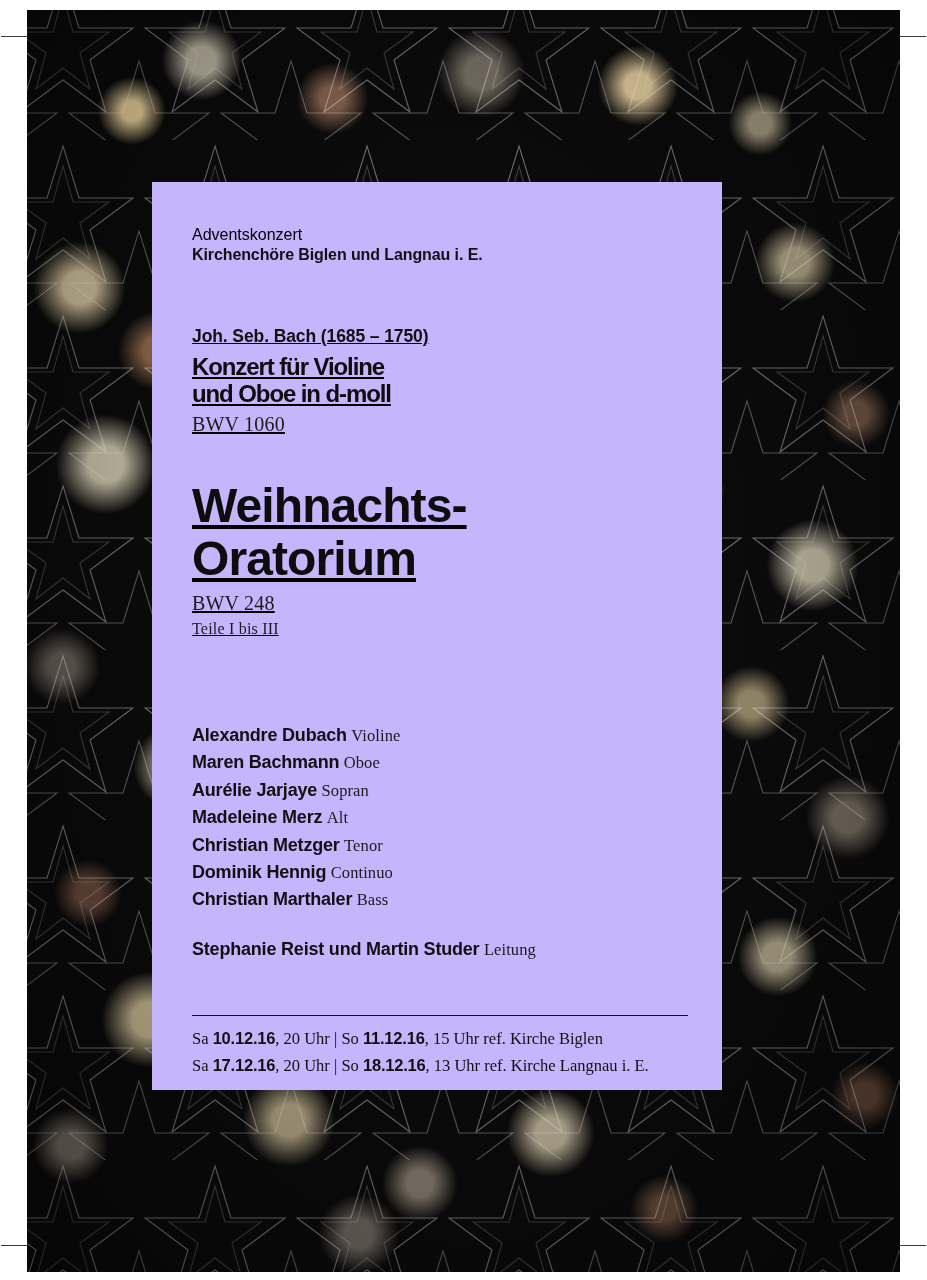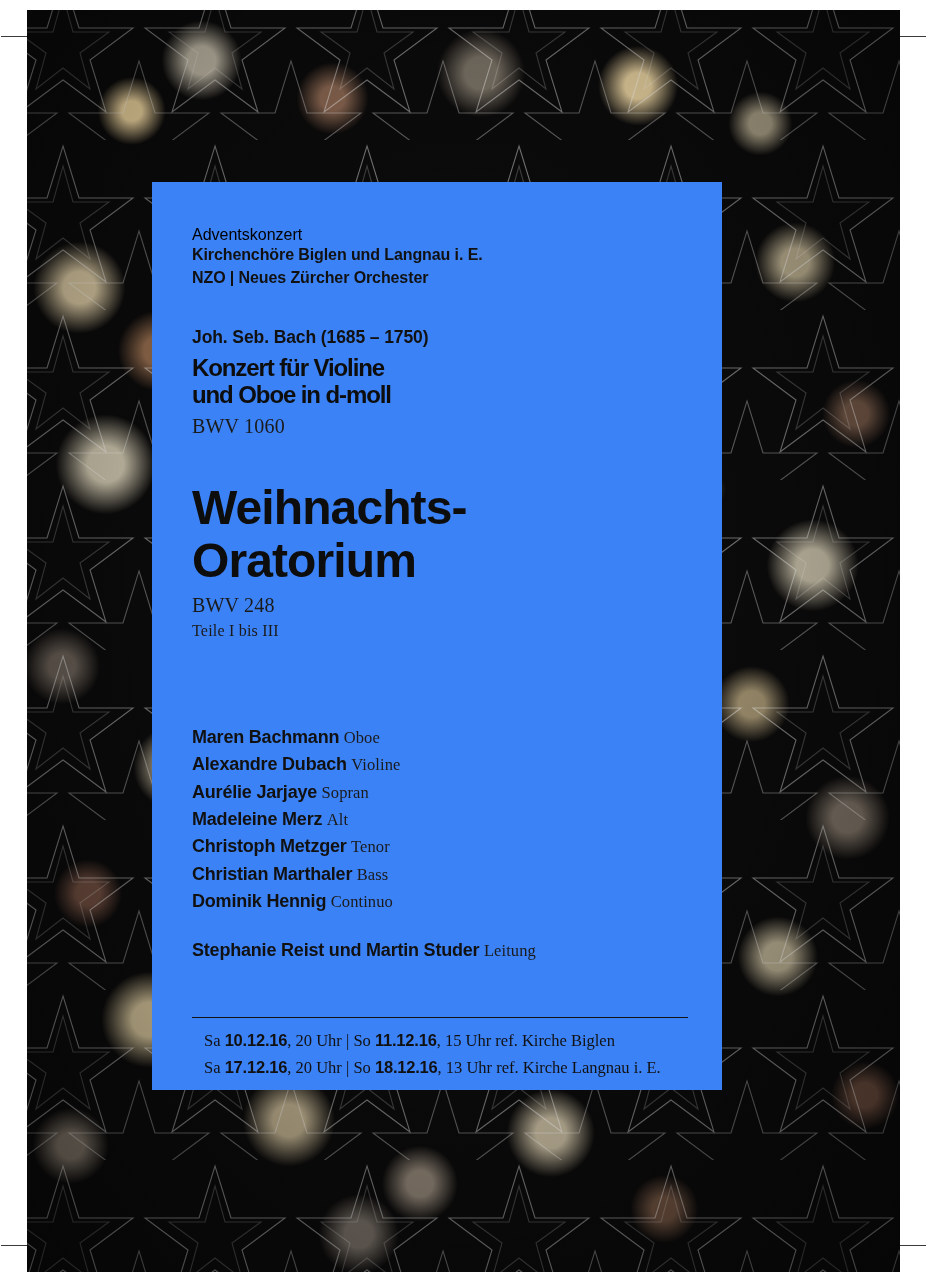--- a/index.html
+++ b/index.html
@@ -92,40 +92,41 @@
     pointer-events: none;
   }
 
   
   .card {
     position: absolute;
     left: 152px;
     top: 182px;
     width: 570px;
     height: 908px;
-    background: #3b82f6;
+    background: #c4b5fd;
     padding: 0;
     box-sizing: border-box;
   }
   .card-inner {
     position: absolute;
     left: 40px;
     right: 34px;
     top: 44px;
   }
   .org {
     font-size: 16px;
     font-weight: 700;
     color: #111;
     line-height: 1.42;
     letter-spacing: -0.1px;
   }
 
   .block-composer {
-    margin-top: 38px;
+    margin-top: 59px;
+    text-decoration: underline;
   }
   .composer {
     font-size: 17.5px;
     font-weight: 700;
     color: #111;
     letter-spacing: -0.1px;
   }
   .work-title {
     font-size: 24px;
     font-weight: 700;
@@ -185,21 +186,20 @@
     border-top: 1.3px solid #111;
     margin-top: 52px;
     margin-bottom: 9px;
   }
   .dates {
     font-family: "Liberation Serif", serif;
     font-size: 16.5px;
     color: #111;
     line-height: 1.58;
     white-space: nowrap;
-    margin-left: 12px;
   }
   .dates b {
     font-family: "Liberation Sans", sans-serif;
     font-weight: 700;
     font-size: 16.5px;
     letter-spacing: -0.2px;
   }
 </style>
 </head>
 <body>
@@ -234,63 +234,62 @@
     </svg>
 
     <div class="bg-vignette"></div>
   </div>
 
   <div class="card">
     <div class="card-inner">
 
       <div>Adventskonzert</div>
       <div class="org">Kirchenchöre Biglen und Langnau i. E.</div>
-      <div class="org">NZO | Neues Zürcher Orchester</div>
 
       <div class="block-composer">
         <div class="composer">Joh. Seb. Bach (1685 – 1750)</div>
         <div class="work-title">
           <div>Konzert für Violine</div>
           <div>und Oboe in d-moll</div>
         </div>
         <div class="bwv">BWV 1060</div>
 
         <div class="work-title2">Weihnachts-Oratorium</div>
         <div class="bwv">BWV 248</div>
         <div class="teile">Teile I bis III</div>
       </div>
 
       <div class="performers">
         <div class="performer">
+          <span class="name">Alexandre Dubach</span>
+          <span class="role">Violine</span>
+        </div>
+        <div class="performer">
           <span class="name">Maren Bachmann</span>
           <span class="role">Oboe</span>
         </div>
         <div class="performer">
-          <span class="name">Alexandre Dubach</span>
-          <span class="role">Violine</span>
-        </div>
-        <div class="performer">
           <span class="name">Aurélie Jarjaye</span>
           <span class="role">Sopran</span>
         </div>
         <div class="performer">
           <span class="name">Madeleine Merz</span>
           <span class="role">Alt</span>
         </div>
         <div class="performer">
-          <span class="name">Christoph Metzger</span>
+          <span class="name">Christian Metzger</span>
           <span class="role">Tenor</span>
+        </div>
+        <div class="performer">
+          <span class="name">Dominik Hennig</span>
+          <span class="role">Continuo</span>
         </div>
         <div class="performer">
           <span class="name">Christian Marthaler</span>
           <span class="role">Bass</span>
-        </div>
-        <div class="performer">
-          <span class="name">Dominik Hennig</span>
-          <span class="role">Continuo</span>
         </div>
 
         <div class="performer conductors">
           <span class="name">Stephanie Reist und Martin Studer</span>
           <span class="role">Leitung</span>
         </div>
       </div>
 
       <div class="rule"></div>
 

